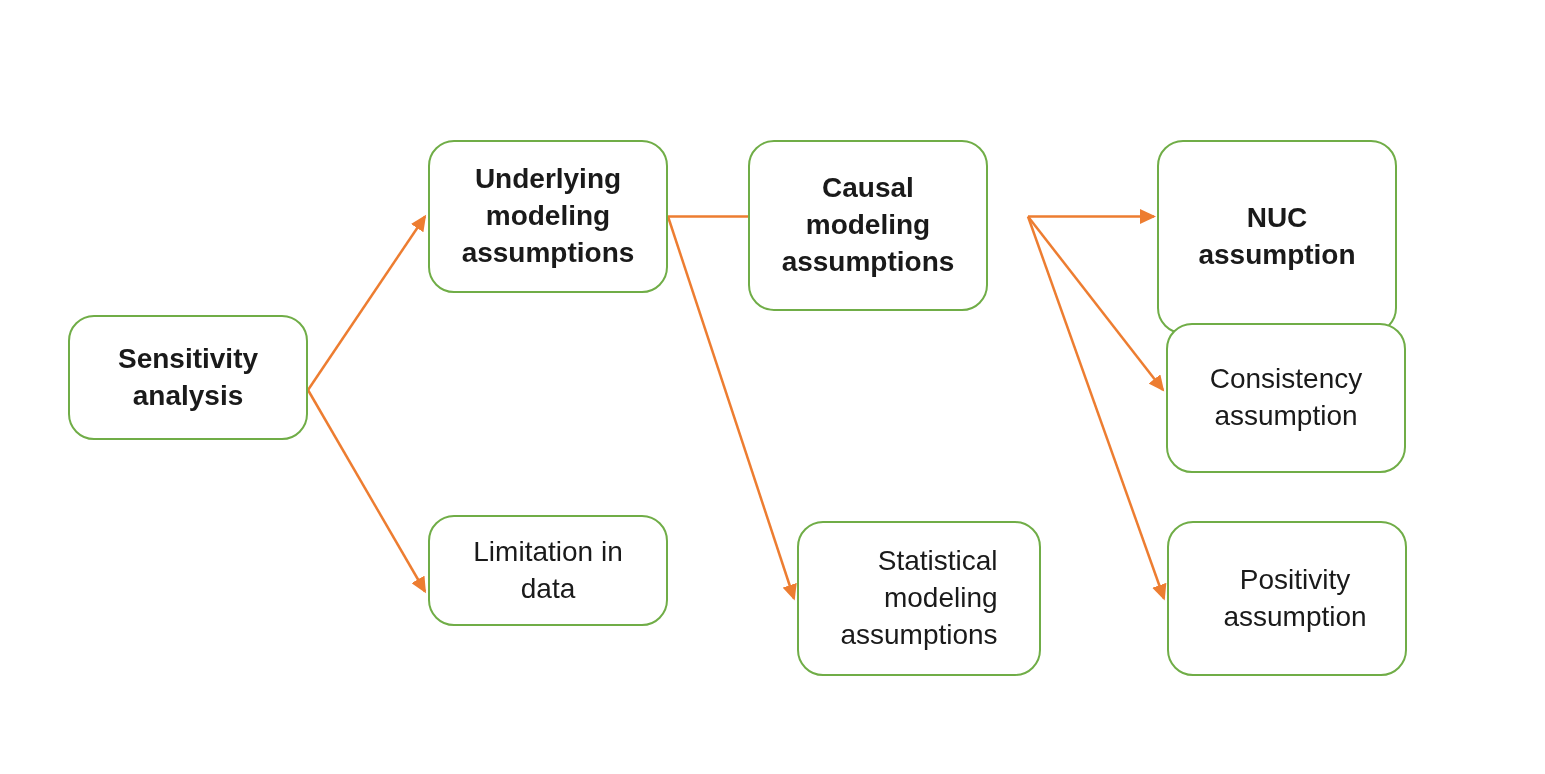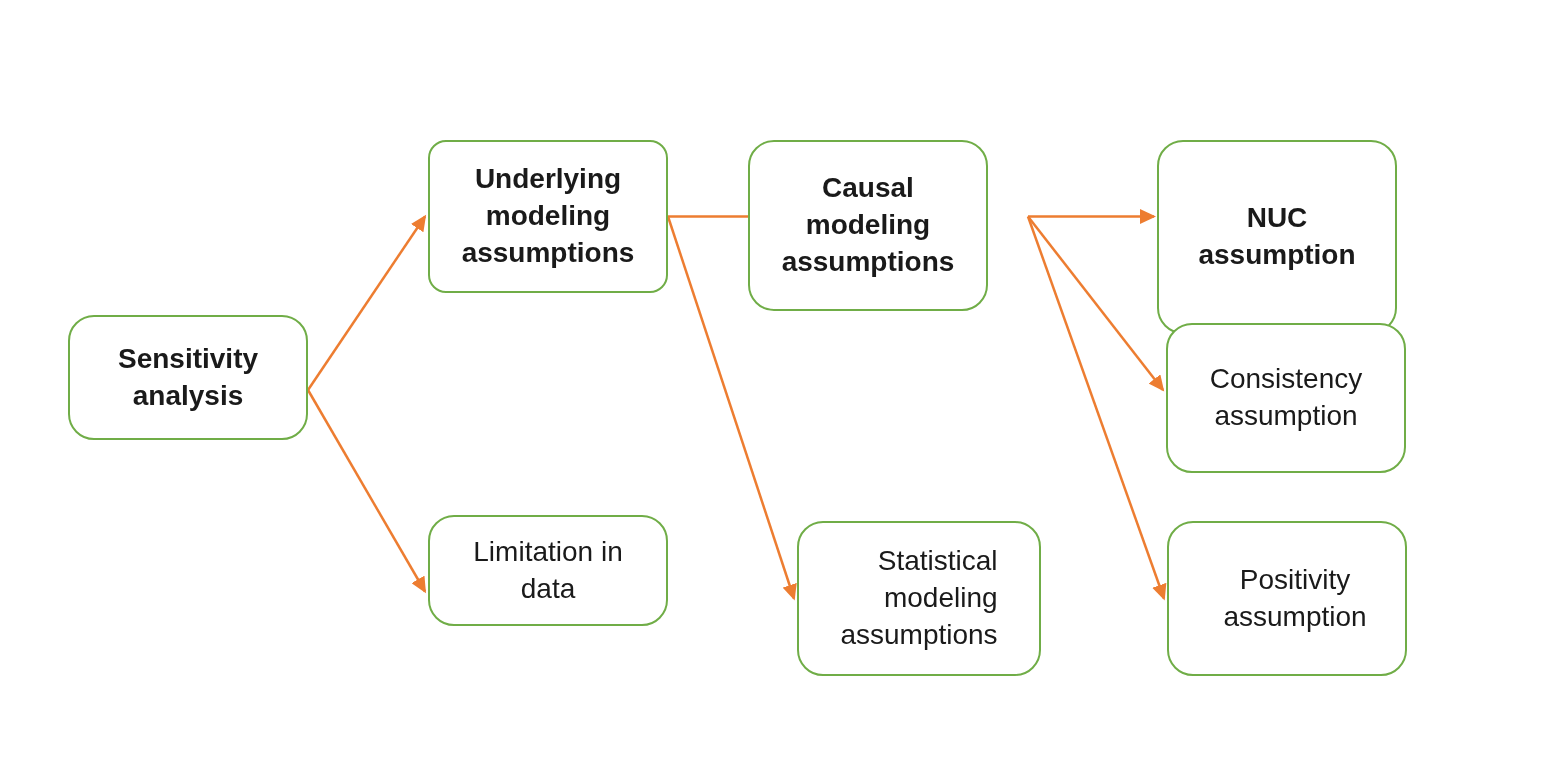--- a/index.html
+++ b/index.html
@@ -61,21 +61,21 @@
       <line x1="668" y1="216.5" x2="785" y2="216.5" marker-end="url(#arrowhead)"></line>
       <line x1="668" y1="216.5" x2="794" y2="598.5" marker-end="url(#arrowhead)"></line>
       <line x1="1028" y1="216.5" x2="1154" y2="216.5" marker-end="url(#arrowhead)"></line>
       <line x1="1028" y1="216.5" x2="1163" y2="390" marker-end="url(#arrowhead)"></line>
       <line x1="1028" y1="216.5" x2="1164" y2="598.5" marker-end="url(#arrowhead)"></line>
     </svg>
 
   <div class="node bold" style="left:68px; top:315px; width:240px; height:125px;">Sensitivity
 analysis</div>
 
-  <div class="node bold" style="left:428px; top:140px; width:240px; height:153px;border-radius:18px;">Underlying
+  <div class="node bold" style="left:428px; top:140px; width:240px; height:153px;">Underlying
 modeling
 assumptions</div>
 
   <div class="node bold" style="left:748px; top:140px; width:240px; height:171px;">Causal
 modeling
 assumptions</div>
 
   <div class="node bold" style="left:1157px; top:140px; width:240px; height:194px;">NUC
 assumption</div>
 

